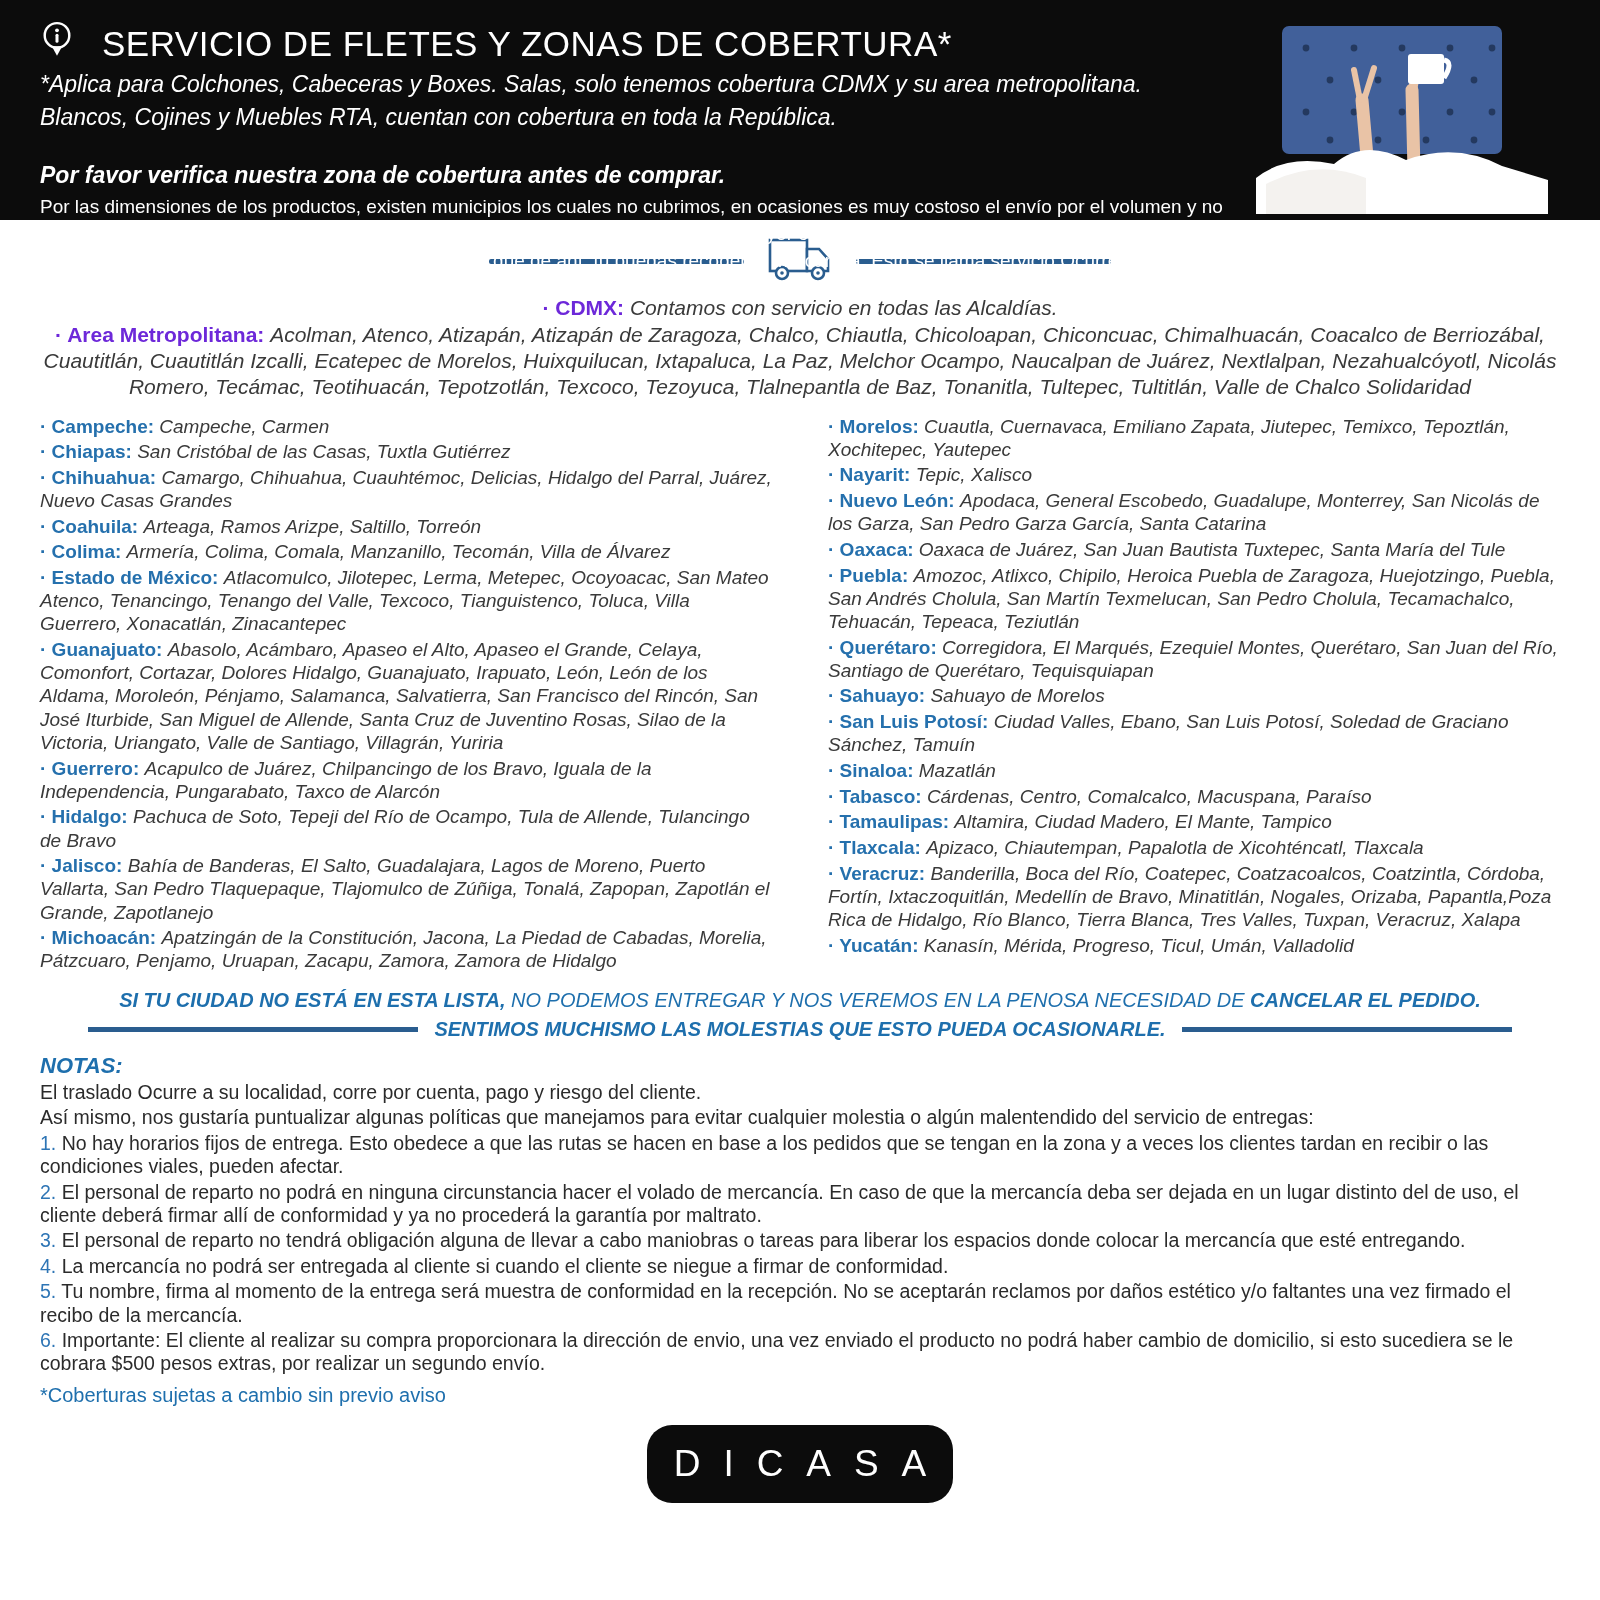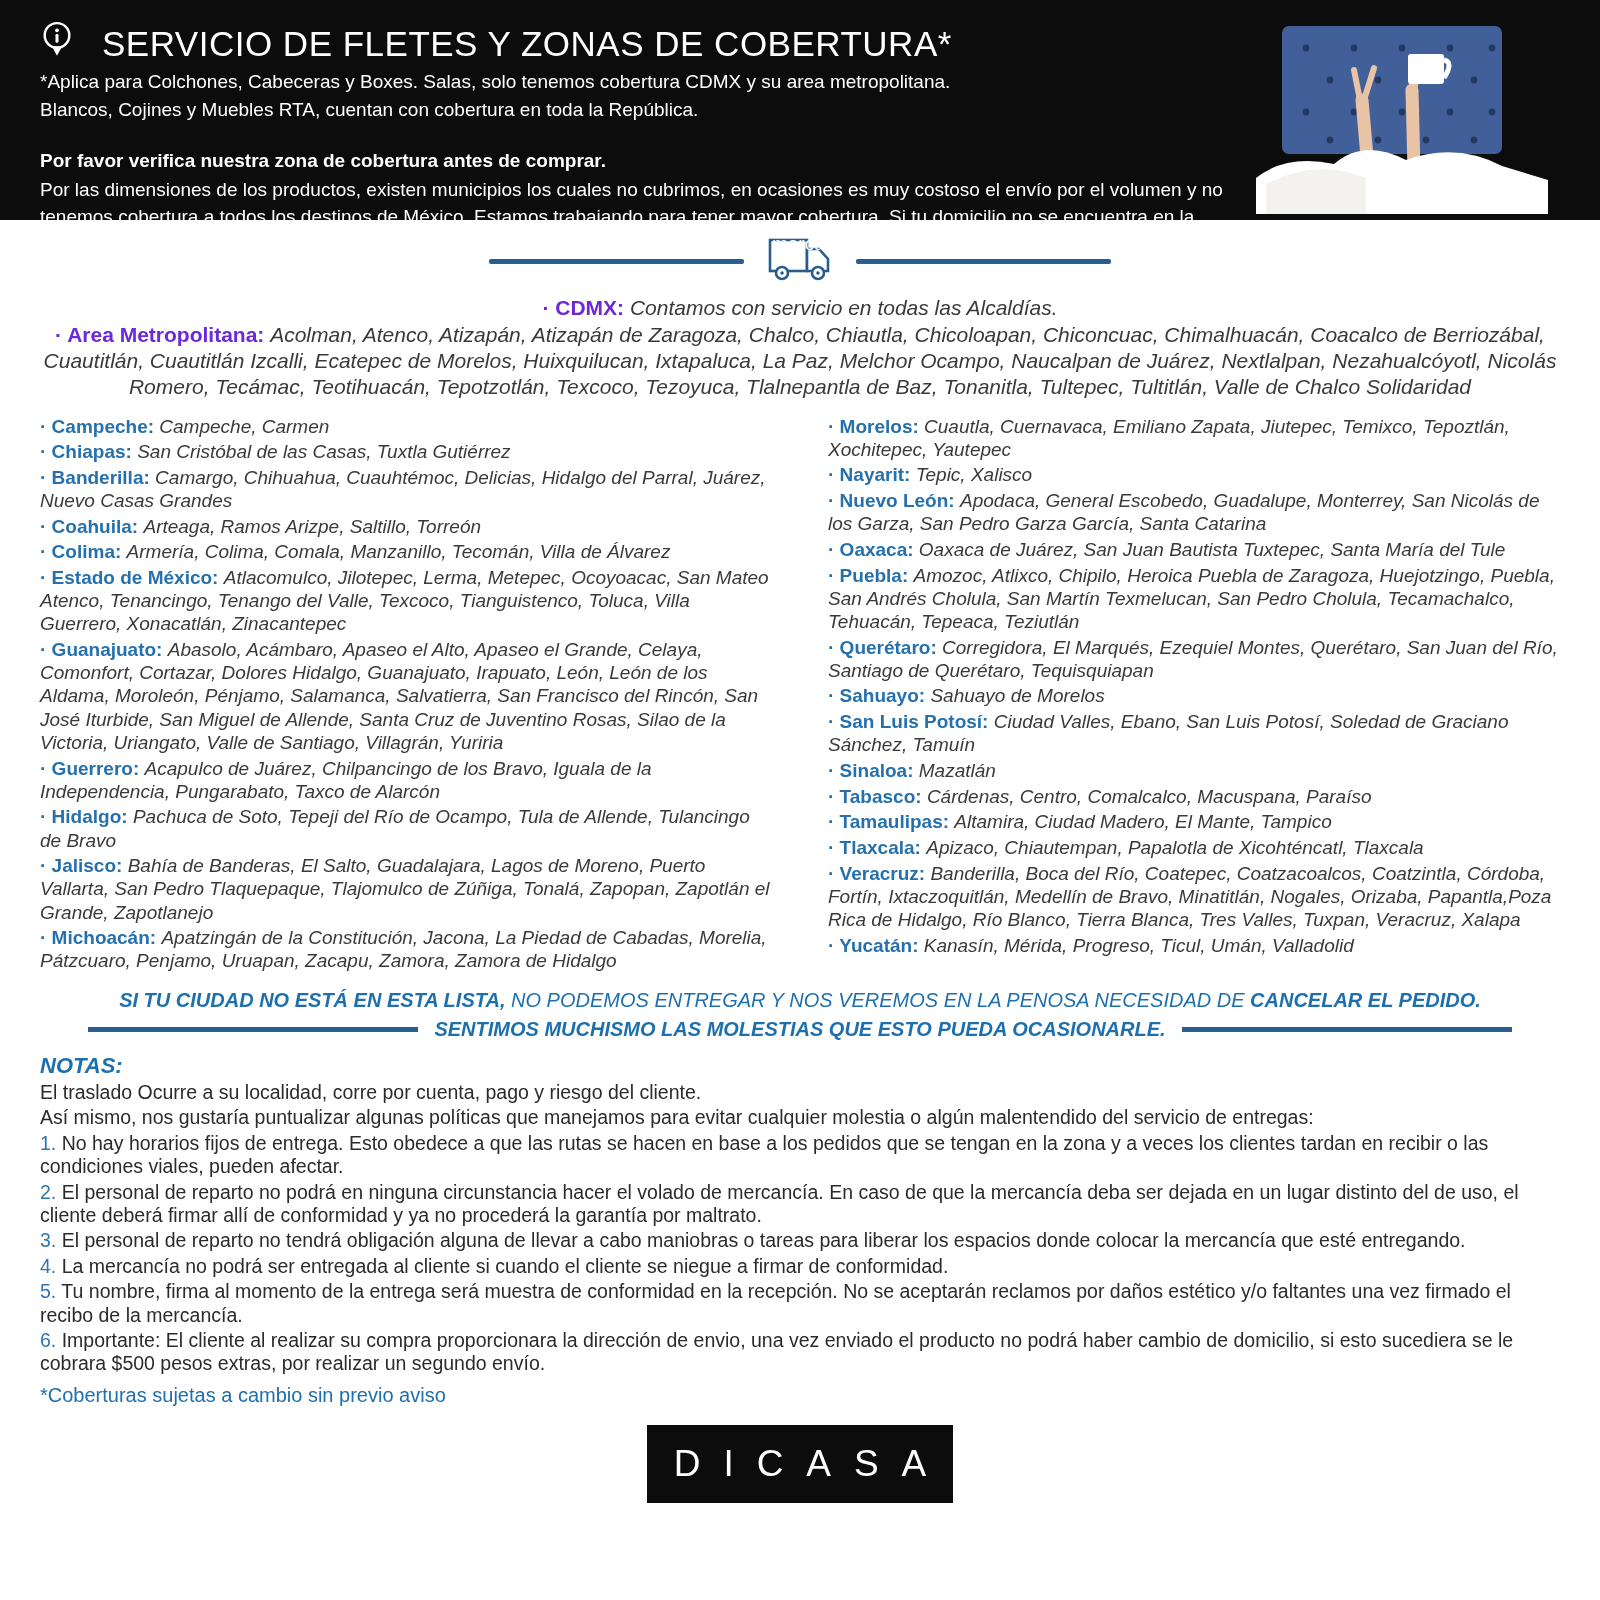--- a/index.html
+++ b/index.html
@@ -9,21 +9,21 @@
     font-family:"Liberation Sans","DejaVu Sans",sans-serif;
     color:#333;
   }
   
   .header {
     background:#0c0c0c; color:#fff; height:220px; width:100%;
     padding:20px 40px 0 40px; position:relative;
   }
   .title-row { display:flex; align-items:center; gap:28px; margin-bottom:0; }
   .title-row h1 { font-size:35px; font-weight:400; letter-spacing:0.5px; }
-  .hdr-line { font-size:19px; line-height:1.45; }
+  .hdr-line { font-size:23px; font-style:italic; line-height:1.45; }
   .hdr-line.spacer { margin-top:24px; font-weight:bold; }
   .hdr-body { font-size:19px; font-style:normal; line-height:1.42; width:1190px; margin-top:2px; }
   .bed-photo { position:absolute; right:52px; top:8px; width:292px; height:206px; }
   
   .divider-row { display:flex; align-items:center; justify-content:center; gap:24px; margin-top:16px; }
   .divider-row .rule { width:255px; height:5px; background:#2a5d8f; border-radius:2px; }
   
   .cdmx-line { text-align:center; font-size:21px; margin-top:10px; }
   .blue-label { color:#6d28d9; font-weight:bold; }
   .city-text  { font-style:italic; color:#3a3a3a; }
@@ -43,21 +43,21 @@
   .warning .w2 { font-size:20px; font-weight:bold; }
   
   .notas { padding:0 40px; margin-top:12px; color:#2b2b2b; }
   .notas h2 { color:#1e6fad; font-style:italic; font-size:22px; font-weight:bold; margin-bottom:2px; }
   .notas p { font-size:19.5px; line-height:1.2; margin:2px 0; }
   .notas .num { color:#2e75b5; }
   .footnote { color:#1e6fad; font-weight:normal; font-size:20px; padding:0 40px; margin-top:8px; }
   
   .logo-box {
     width:306px; height:78px; background:#0c0c0c; margin:18px auto 0 auto;
-    display:flex; align-items:center; justify-content:center;
+    display:flex; align-items:center; justify-content:center;border-radius:25px;
   }
   .logo-box span {
     color:#fff; font-size:37px; font-weight:300;
     letter-spacing:0.62em; margin-right:-0.62em; 
   }
 </style>
 </head>
 <body>
 
 <div class="header">
@@ -143,21 +143,21 @@
 </p>
 <p class="metro-block">
   <span class="blue-label">· Area Metropolitana:</span>
   <span class="city-text">Acolman, Atenco, Atizapán, Atizapán de Zaragoza, Chalco, Chiautla, Chicoloapan, Chiconcuac, Chimalhuacán, Coacalco de Berriozábal, Cuautitlán, Cuautitlán Izcalli, Ecatepec de Morelos, Huixquilucan, Ixtapaluca, La Paz, Melchor Ocampo, Naucalpan de Juárez, Nextlalpan, Nezahualcóyotl, Nicolás Romero, Tecámac, Teotihuacán, Tepotzotlán, Texcoco, Tezoyuca, Tlalnepantla de Baz, Tonanitla, Tultepec, Tultitlán, Valle de Chalco Solidaridad</span>
 </p>
 
 <div class="columns">
   <div class="col">
     <p class="state"><span class="sl">· Campeche:</span> <span class="sc">Campeche, Carmen</span></p>
     <p class="state"><span class="sl">· Chiapas:</span> <span class="sc">San Cristóbal de las Casas, Tuxtla Gutiérrez</span></p>
-    <p class="state"><span class="sl">· Banderilla:</span> <span class="sc">Camargo, Chihuahua, Cuauhtémoc, Delicias, Hidalgo del Parral, Juárez, Nuevo Casas Grandes</span></p>
+    <p class="state"><span class="sl">· Chihuahua:</span> <span class="sc">Camargo, Chihuahua, Cuauhtémoc, Delicias, Hidalgo del Parral, Juárez, Nuevo Casas Grandes</span></p>
     <p class="state"><span class="sl">· Coahuila:</span> <span class="sc">Arteaga, Ramos Arizpe, Saltillo, Torreón</span></p>
     <p class="state"><span class="sl">· Colima:</span> <span class="sc">Armería, Colima, Comala, Manzanillo, Tecomán, Villa de Álvarez</span></p>
     <p class="state"><span class="sl">· Estado de México:</span> <span class="sc">Atlacomulco, Jilotepec, Lerma, Metepec, Ocoyoacac, San Mateo Atenco, Tenancingo, Tenango del Valle, Texcoco, Tianguistenco, Toluca, Villa Guerrero, Xonacatlán, Zinacantepec</span></p>
     <p class="state"><span class="sl">· Guanajuato:</span> <span class="sc">Abasolo, Acámbaro, Apaseo el Alto, Apaseo el Grande, Celaya, Comonfort, Cortazar, Dolores Hidalgo, Guanajuato, Irapuato, León, León de los Aldama, Moroleón, Pénjamo, Salamanca, Salvatierra, San Francisco del Rincón, San José Iturbide, San Miguel de Allende, Santa Cruz de Juventino Rosas, Silao de la Victoria, Uriangato, Valle de Santiago, Villagrán, Yuriria</span></p>
     <p class="state"><span class="sl">· Guerrero:</span> <span class="sc">Acapulco de Juárez, Chilpancingo de los Bravo, Iguala de la Independencia, Pungarabato, Taxco de Alarcón</span></p>
     <p class="state"><span class="sl">· Hidalgo:</span> <span class="sc">Pachuca de Soto, Tepeji del Río de Ocampo, Tula de Allende, Tulancingo de Bravo</span></p>
     <p class="state"><span class="sl">· Jalisco:</span> <span class="sc">Bahía de Banderas, El Salto, Guadalajara, Lagos de Moreno, Puerto Vallarta, San Pedro Tlaquepaque, Tlajomulco de Zúñiga, Tonalá, Zapopan, Zapotlán el Grande, Zapotlanejo</span></p>
     <p class="state"><span class="sl">· Michoacán:</span> <span class="sc">Apatzingán de la Constitución, Jacona, La Piedad de Cabadas, Morelia, Pátzcuaro, Penjamo, Uruapan, Zacapu, Zamora, Zamora de Hidalgo</span></p>
   </div>
   <div class="col">

